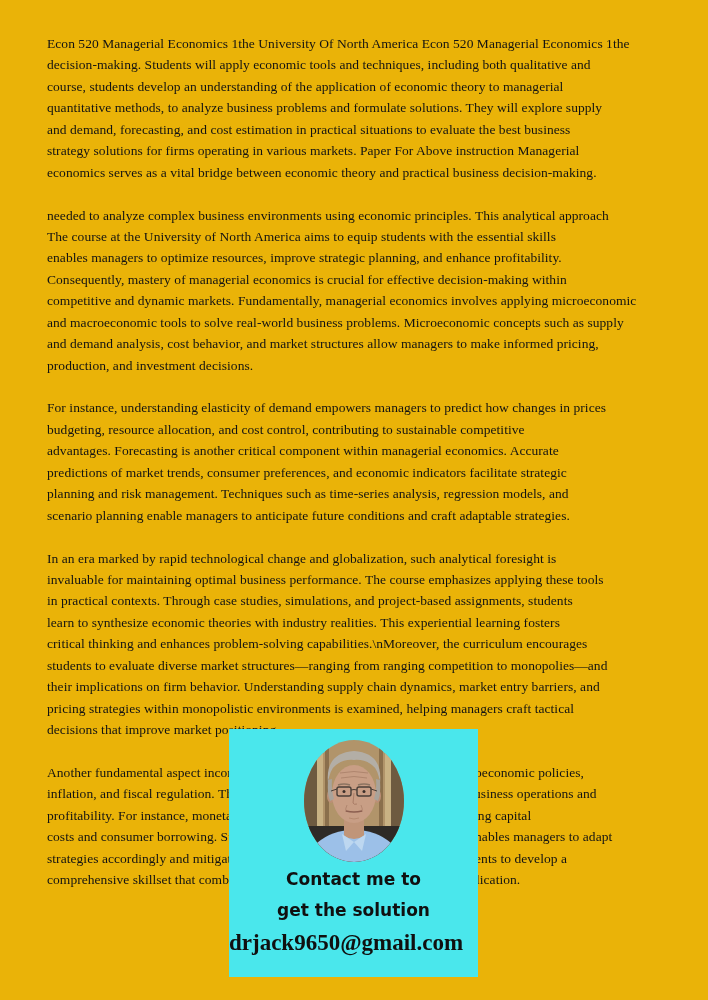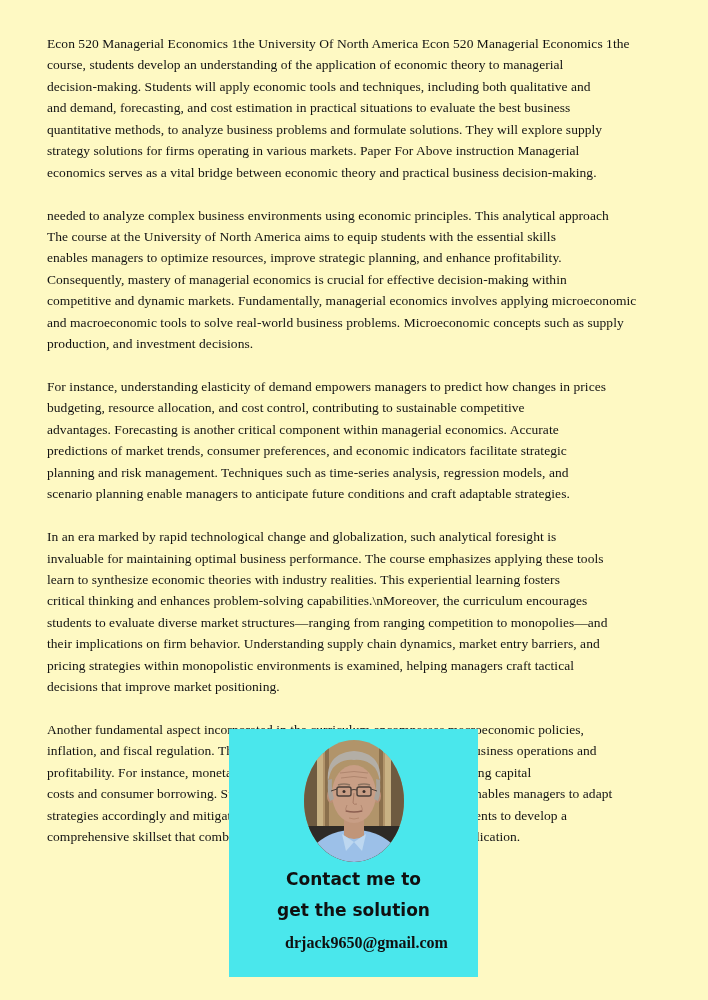--- a/index.html
+++ b/index.html
@@ -1,20 +1,20 @@
 <!DOCTYPE html>
 <html><head>
 <meta charset="utf-8">
 <style>
   html, body { margin: 0; padding: 0; background: #ffffff; }
   .page {
     position: relative;
     width: 708px;
     height: 1000px;
-    background: #fef9c3;
+    background: #eab308;
     overflow: hidden;
     font-family: "Liberation Serif", "DejaVu Serif", serif;
   }
   .doc {
     position: absolute;
     left: 47px;
     top: 33px;
     width: 620px;
     color: #131313;
     font-size: 13.5px;
@@ -52,64 +52,64 @@
     font-weight: bold;
     font-size: 17px;
     line-height: 31px;
     color: #101010;
   }
   .email {
     position: absolute;
     top: 199px;
     left: 0;
     width: 100%;
-    text-align: center;
     font-family: "Liberation Serif", "DejaVu Serif", serif;
     font-weight: bold;
-    font-size: 16px;
+    font-size: 23px;
     line-height: 30px;
     color: #101010;
-    padding-left: 13px;
   }
 </style>
 </head>
 <body>
 
 <div class="page">
 
   <div class="doc" id="doc" style="color: rgb(19, 19, 19);">
       <div class="para">
         <div class="line">Econ 520 Managerial Economics 1the University Of North America Econ 520 Managerial Economics 1the</div>
+        <div class="line">decision-making. Students will apply economic tools and techniques, including both qualitative and</div>
         <div class="line">course, students develop an understanding of the application of economic theory to managerial</div>
-        <div class="line">decision-making. Students will apply economic tools and techniques, including both qualitative and</div>
+        <div class="line">quantitative methods, to analyze business problems and formulate solutions. They will explore supply</div>
         <div class="line">and demand, forecasting, and cost estimation in practical situations to evaluate the best business</div>
-        <div class="line">quantitative methods, to analyze business problems and formulate solutions. They will explore supply</div>
         <div class="line">strategy solutions for firms operating in various markets. Paper For Above instruction Managerial</div>
         <div class="line">economics serves as a vital bridge between economic theory and practical business decision-making.</div>
       </div>
       <div class="para">
         <div class="line">needed to analyze complex business environments using economic principles. This analytical approach</div>
         <div class="line">The course at the University of North America aims to equip students with the essential skills</div>
         <div class="line">enables managers to optimize resources, improve strategic planning, and enhance profitability.</div>
         <div class="line">Consequently, mastery of managerial economics is crucial for effective decision-making within</div>
         <div class="line">competitive and dynamic markets. Fundamentally, managerial economics involves applying microeconomic</div>
         <div class="line">and macroeconomic tools to solve real-world business problems. Microeconomic concepts such as supply</div>
+        <div class="line">and demand analysis, cost behavior, and market structures allow managers to make informed pricing,</div>
         <div class="line">production, and investment decisions.</div>
       </div>
       <div class="para">
         <div class="line">For instance, understanding elasticity of demand empowers managers to predict how changes in prices</div>
         <div class="line">budgeting, resource allocation, and cost control, contributing to sustainable competitive</div>
         <div class="line">advantages. Forecasting is another critical component within managerial economics. Accurate</div>
         <div class="line">predictions of market trends, consumer preferences, and economic indicators facilitate strategic</div>
         <div class="line">planning and risk management. Techniques such as time-series analysis, regression models, and</div>
         <div class="line">scenario planning enable managers to anticipate future conditions and craft adaptable strategies.</div>
       </div>
       <div class="para">
         <div class="line">In an era marked by rapid technological change and globalization, such analytical foresight is</div>
         <div class="line">invaluable for maintaining optimal business performance. The course emphasizes applying these tools</div>
+        <div class="line">in practical contexts. Through case studies, simulations, and project-based assignments, students</div>
         <div class="line">learn to synthesize economic theories with industry realities. This experiential learning fosters</div>
         <div class="line">critical thinking and enhances problem-solving capabilities.\nMoreover, the curriculum encourages</div>
         <div class="line">students to evaluate diverse market structures—ranging from ranging competition to monopolies—and</div>
         <div class="line">their implications on firm behavior. Understanding supply chain dynamics, market entry barriers, and</div>
         <div class="line">pricing strategies within monopolistic environments is examined, helping managers craft tactical</div>
         <div class="line">decisions that improve market positioning.</div>
       </div>
       <div class="para">
         <div class="line">Another fundamental aspect incorporated in the curriculum encompasses macroeconomic policies,</div>
         <div class="line">inflation, and fiscal regulation. These external factors significantly influence business operations and</div>

